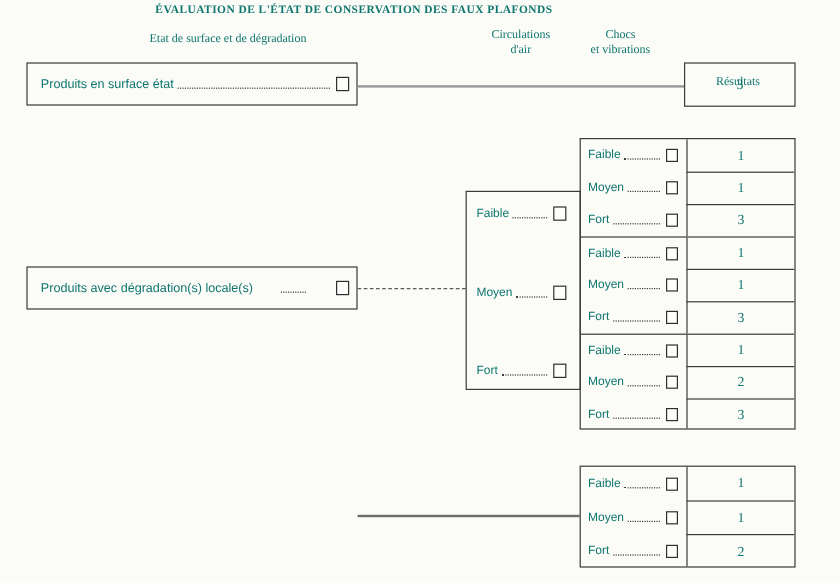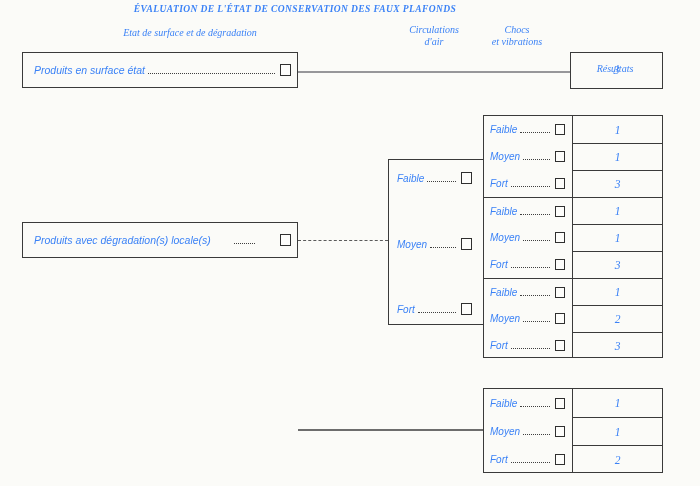--- a/index.html
+++ b/index.html
@@ -1,17 +1,17 @@
 <!DOCTYPE html>
 <html><head>
 <meta charset="utf-8">
 <style>
   html,body{margin:0;padding:0;background:#ffffff;}
   .page{position:relative;width:700px;height:486px;background:#fbfbf8;
-        font-family:"Liberation Sans",sans-serif;color:#3b82f6;overflow:hidden;font-style:italic;}
+        font-family:"Liberation Sans",sans-serif;color:#0f766e;overflow:hidden;}
   .title{position:absolute;top:4px;left:95px;width:400px;text-align:center;
          font-family:"Liberation Serif",serif;font-weight:bold;font-size:9.5px;
          letter-spacing:0.4px;white-space:nowrap;}
   .colh{position:absolute;font-family:"Liberation Serif",serif;font-size:10px;
         text-align:center;line-height:11.5px;}
   .h-surface{top:27px;left:88px;width:204px;}
   .h-air{top:24px;left:392px;width:84px;}
   .h-chocs{top:24px;left:475px;width:84px;}
   .h-results{top:28px;left:573px;width:84px;margin-top:35px;}
 

